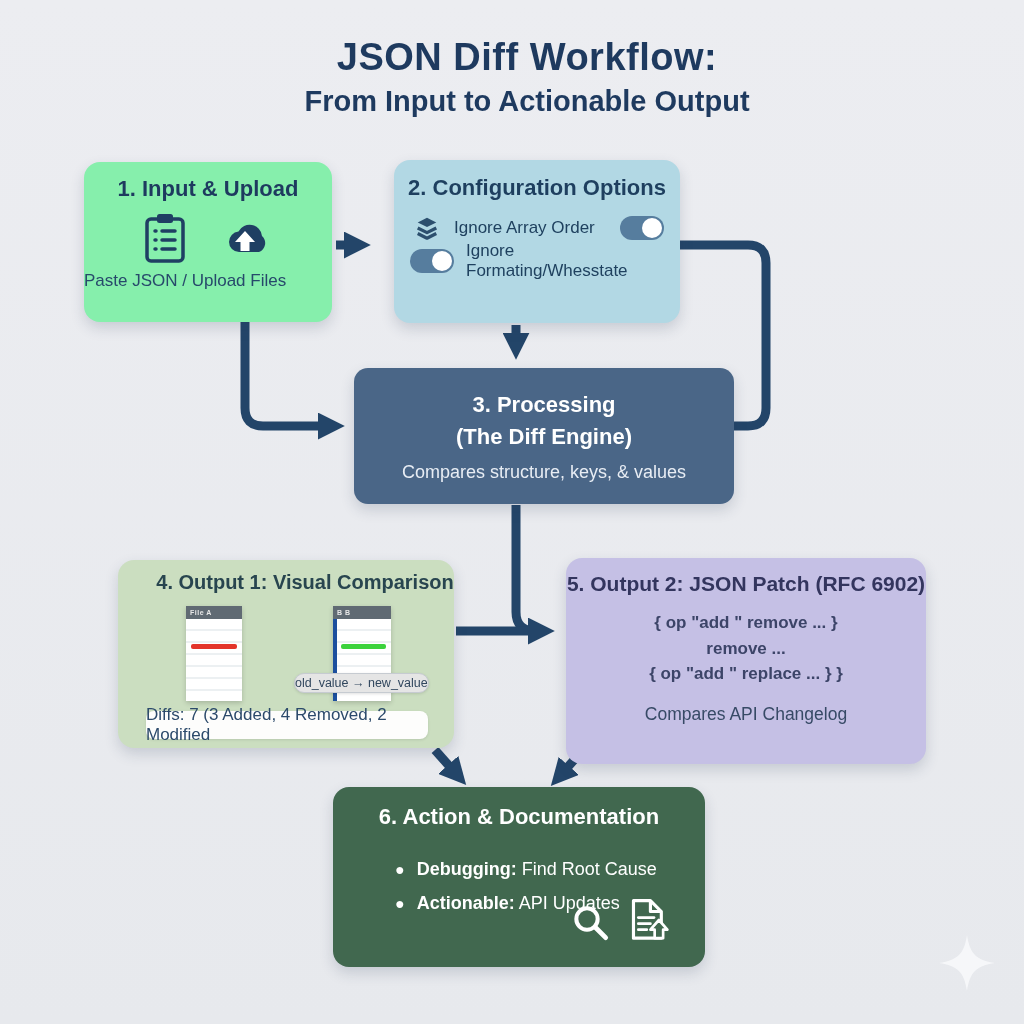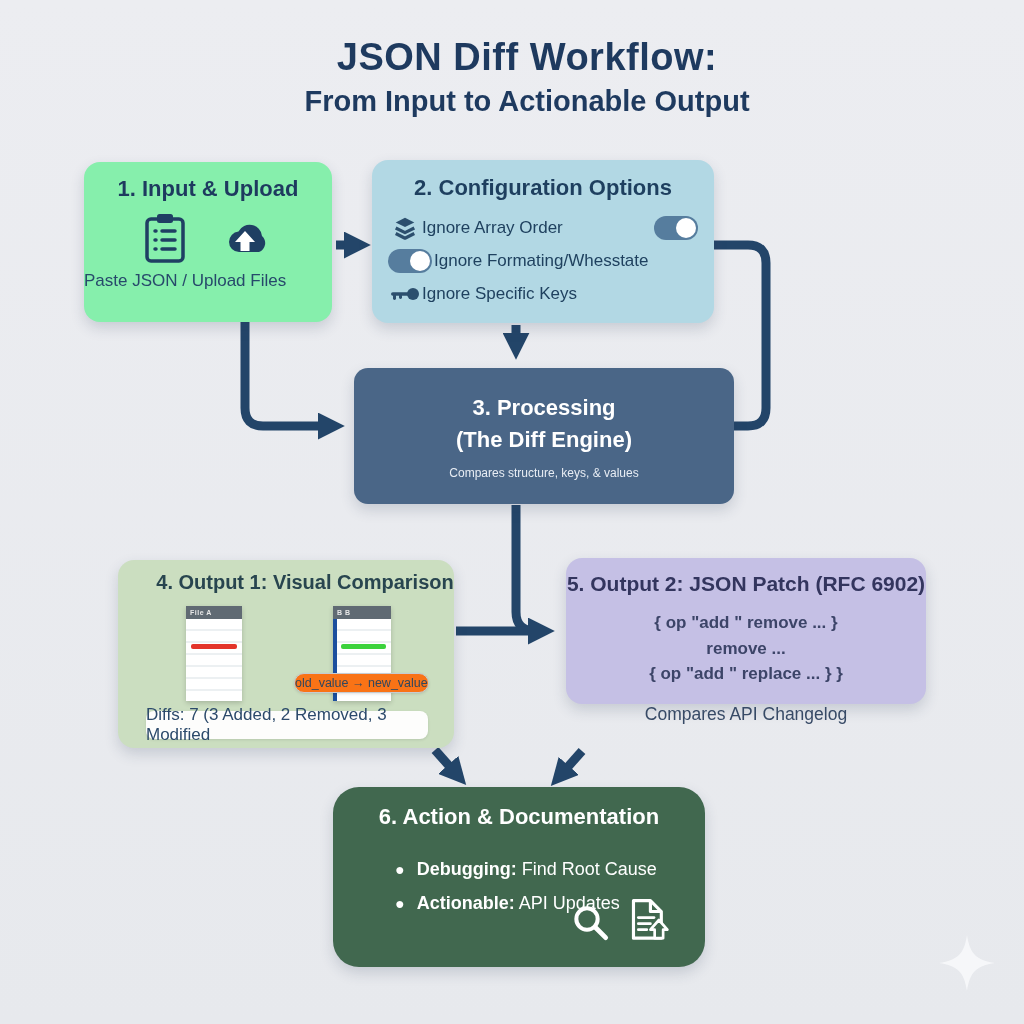--- a/index.html
+++ b/index.html
@@ -24,63 +24,63 @@
          box-shadow:0 6px 14px rgba(45,60,90,.18); }
   .box h2 { font-weight:bold; text-align:center; }
 
   
   .box-input { left:84px; top:162px; width:248px; height:160px; background:#86efac; color:#1e3a5f; }
   .box-input h2 { font-size:22px; margin-top:14px; }
   .input-icons { display:flex; justify-content:center; align-items:center; gap:30px; margin-top:8px; height:56px; }
   .input-desc { font-size:17px; color:#27496b; line-height:1.35; margin-top:4px; }
 
   
-  .box-config { left:372px; top:160px; width:342px; height:163px; background:#b2d8e4; color:#1e3f5f; }
+  .box-config { left:394px; top:160px; width:286px; height:163px; background:#b2d8e4; color:#1e3f5f; }
   .box-config h2 { font-size:22px; margin-top:15px; margin-bottom:10px; }
-  .cfg-row { display:flex; align-items:center; padding:0 16px; height:33px; font-size:17px; color:#1f415f; }
+  .cfg-row { display:flex; align-items:center; gap:10px; padding:0 16px; height:33px; font-size:17px; color:#1f415f; }
   .cfg-label { flex:0 1 auto; }
   .cfg-spacer { flex:1; }
   .toggle { width:44px; height:24px; border-radius:12px; background:#567d9e; position:relative; flex:0 0 auto; }
   .toggle .knob { position:absolute; right:2px; top:2px; width:20px; height:20px; border-radius:50%; background:#fff; }
   .cfg-icon { flex:0 0 auto; display:flex; align-items:center; justify-content:center; width:34px; }
 
   
   .box-processing { left:354px; top:368px; width:380px; height:136px; background:#4a6687; color:#fff; border-radius:14px;
                     display:flex; flex-direction:column; justify-content:center; }
   .box-processing .h { font-size:22px; font-weight:bold; text-align:center; line-height:1.45; }
-  .box-processing .d { font-size:12px; color:#e8edf4; text-align:center; margin-top:10px; }
+  .box-processing .d { font-size:18px; color:#e8edf4; text-align:center; margin-top:10px; }
 
   
   .box-visual { left:118px; top:560px; width:336px; height:188px; background:#cbdec0; }
   .box-visual h2 { font-size:20px; color:#28454f; margin-top:11px;margin-left:38px; }
   .filepanel { position:absolute; background:#fff; box-shadow:0 2px 5px rgba(0,0,0,.18); }
   .filepanel .fp-head { height:13px; background:#606a73; color:#e8e8e8; font-size:7px; font-weight:bold;
                         line-height:13px; padding-left:4px; letter-spacing:.5px; }
   .filepanel .fp-body { position:absolute; top:13px; left:0; right:0; bottom:0;
       background:repeating-linear-gradient(to bottom,#ffffff 0 10px,#ecf0f2 10px 12px); }
   .fp-a { left:68px; top:46px; width:56px; height:95px; }
   .fp-b { left:215px; top:46px; width:58px; height:95px; }
   .line-removed { position:absolute; top:25px; left:5px; right:5px; height:5px; background:#e3342a; border-radius:2px; }
   .line-added   { position:absolute; top:25px; left:8px; right:5px; height:5px; background:#3bd23c; border-radius:2px; }
   .bar-blue { position:absolute; left:0; top:0; bottom:0; width:4px; background:#1c4f9e; }
-  .change-label { position:absolute; left:176px; top:113px; background:#f97316; border:1px solid #c6cbd1;
+  .change-label { position:absolute; left:176px; top:113px; background:#e5e5e5; border:1px solid #c6cbd1;
                   border-radius:10px; font-size:12.5px; color:#31475e; padding:2px 0; white-space:nowrap; z-index:4;
                   box-shadow:0 1px 3px rgba(0,0,0,.12); }
   .diffs-bar { position:absolute; left:28px; top:151px; width:282px; height:28px; background:#fdfdfc;
                border-radius:8px; display:flex; align-items:center; justify-content:center;
                font-size:17px; color:#2c4a6b; box-shadow:0 1px 3px rgba(0,0,0,.1); }
 
   
-  .box-patch { left:566px; top:558px; width:360px; height:146px; background:#c5c0e5; }
+  .box-patch { left:566px; top:558px; width:360px; height:206px; background:#c5c0e5; }
   .box-patch h2 { font-size:21px; color:#33355e; margin-top:14px; }
   .patch-code { text-align:center; font-size:17px; font-weight:bold; color:#3c4468; line-height:1.5; margin-top:14px; }
   .patch-caption { text-align:center; font-size:17.5px; color:#374a66; margin-top:17px; }
 
   
-  .box-action { left:333px; top:787px; width:372px; height:180px; background:#41684f; color:#fff; border-radius:26px; }
+  .box-action { left:333px; top:787px; width:372px; height:180px; background:#41684f; color:#fff; border-radius:16px; }
   .box-action h2 { font-size:22px; margin-top:17px; }
   .action-bullets { margin-top:22px; padding-left:62px; }
   .action-bullets .brow { display:flex; align-items:baseline; font-size:18px; line-height:1.9; }
   .action-bullets .dot { margin-right:12px; font-size:16px; }
   .action-bullets .bb { font-weight:bold; }
   .action-icons { position:absolute; right:34px; bottom:24px; display:flex; align-items:flex-end; gap:14px; }
 
   
   .sparkle { position:absolute; z-index:2; }
 </style>
@@ -152,31 +152,20 @@
       <span class="toggle">
           <span class="knob"></span>
         </span>
     </div>
     <div class="cfg-row">
       <span class="toggle" style="margin-right:2px;">
           <span class="knob"></span>
         </span>
       <span class="cfg-label">Ignore Formating/Whesstate</span>
     </div>
-    <div class="cfg-row">
-      <span class="cfg-icon">
-        <svg width="32" height="18" viewBox="0 0 32 18">
-          <circle cx="24" cy="9" r="6" fill="#2c4f6e"></circle>
-          <rect x="2" y="7.2" width="20" height="3.6" rx="1.8" fill="#2c4f6e"></rect>
-          <rect x="4" y="9" width="3" height="6" rx="1.4" fill="#2c4f6e"></rect>
-          <rect x="10" y="9" width="3" height="5" rx="1.4" fill="#2c4f6e"></rect>
-        </svg>
-      </span>
-      <span class="cfg-label">Ignore Specific Keys</span>
-    </div>
   </div>
 
   <div class="box box-processing">
     <div class="h">
       <div>3. Processing</div>
       <div>(The Diff Engine)</div>
     </div>
     <div class="d">Compares structure, keys, &amp; values</div>
   </div>
 
@@ -189,21 +178,21 @@
       </div>
     </div>
     <div class="filepanel fp-b">
       <div class="fp-head">B B</div>
       <div class="fp-body">
         <div class="bar-blue"></div>
         <div class="line-added"></div>
       </div>
     </div>
     <div class="change-label">old_value → new_value</div>
-    <div class="diffs-bar">Diffs: 7 (3 Added, 2 Removed, 3 Modified</div>
+    <div class="diffs-bar">Diffs: 7 (3 Added, 4 Removed, 2 Modified</div>
   </div>
 
   <div class="box box-patch">
     <h2>5. Output 2: JSON Patch (RFC 6902)</h2>
     <div class="patch-code">
       <div>{ op "add " remove ... }</div>
       <div>remove ...</div>
       <div>{ op "add " replace ... } }</div>
     </div>
     <div class="patch-caption">Compares API Changelog</div>

